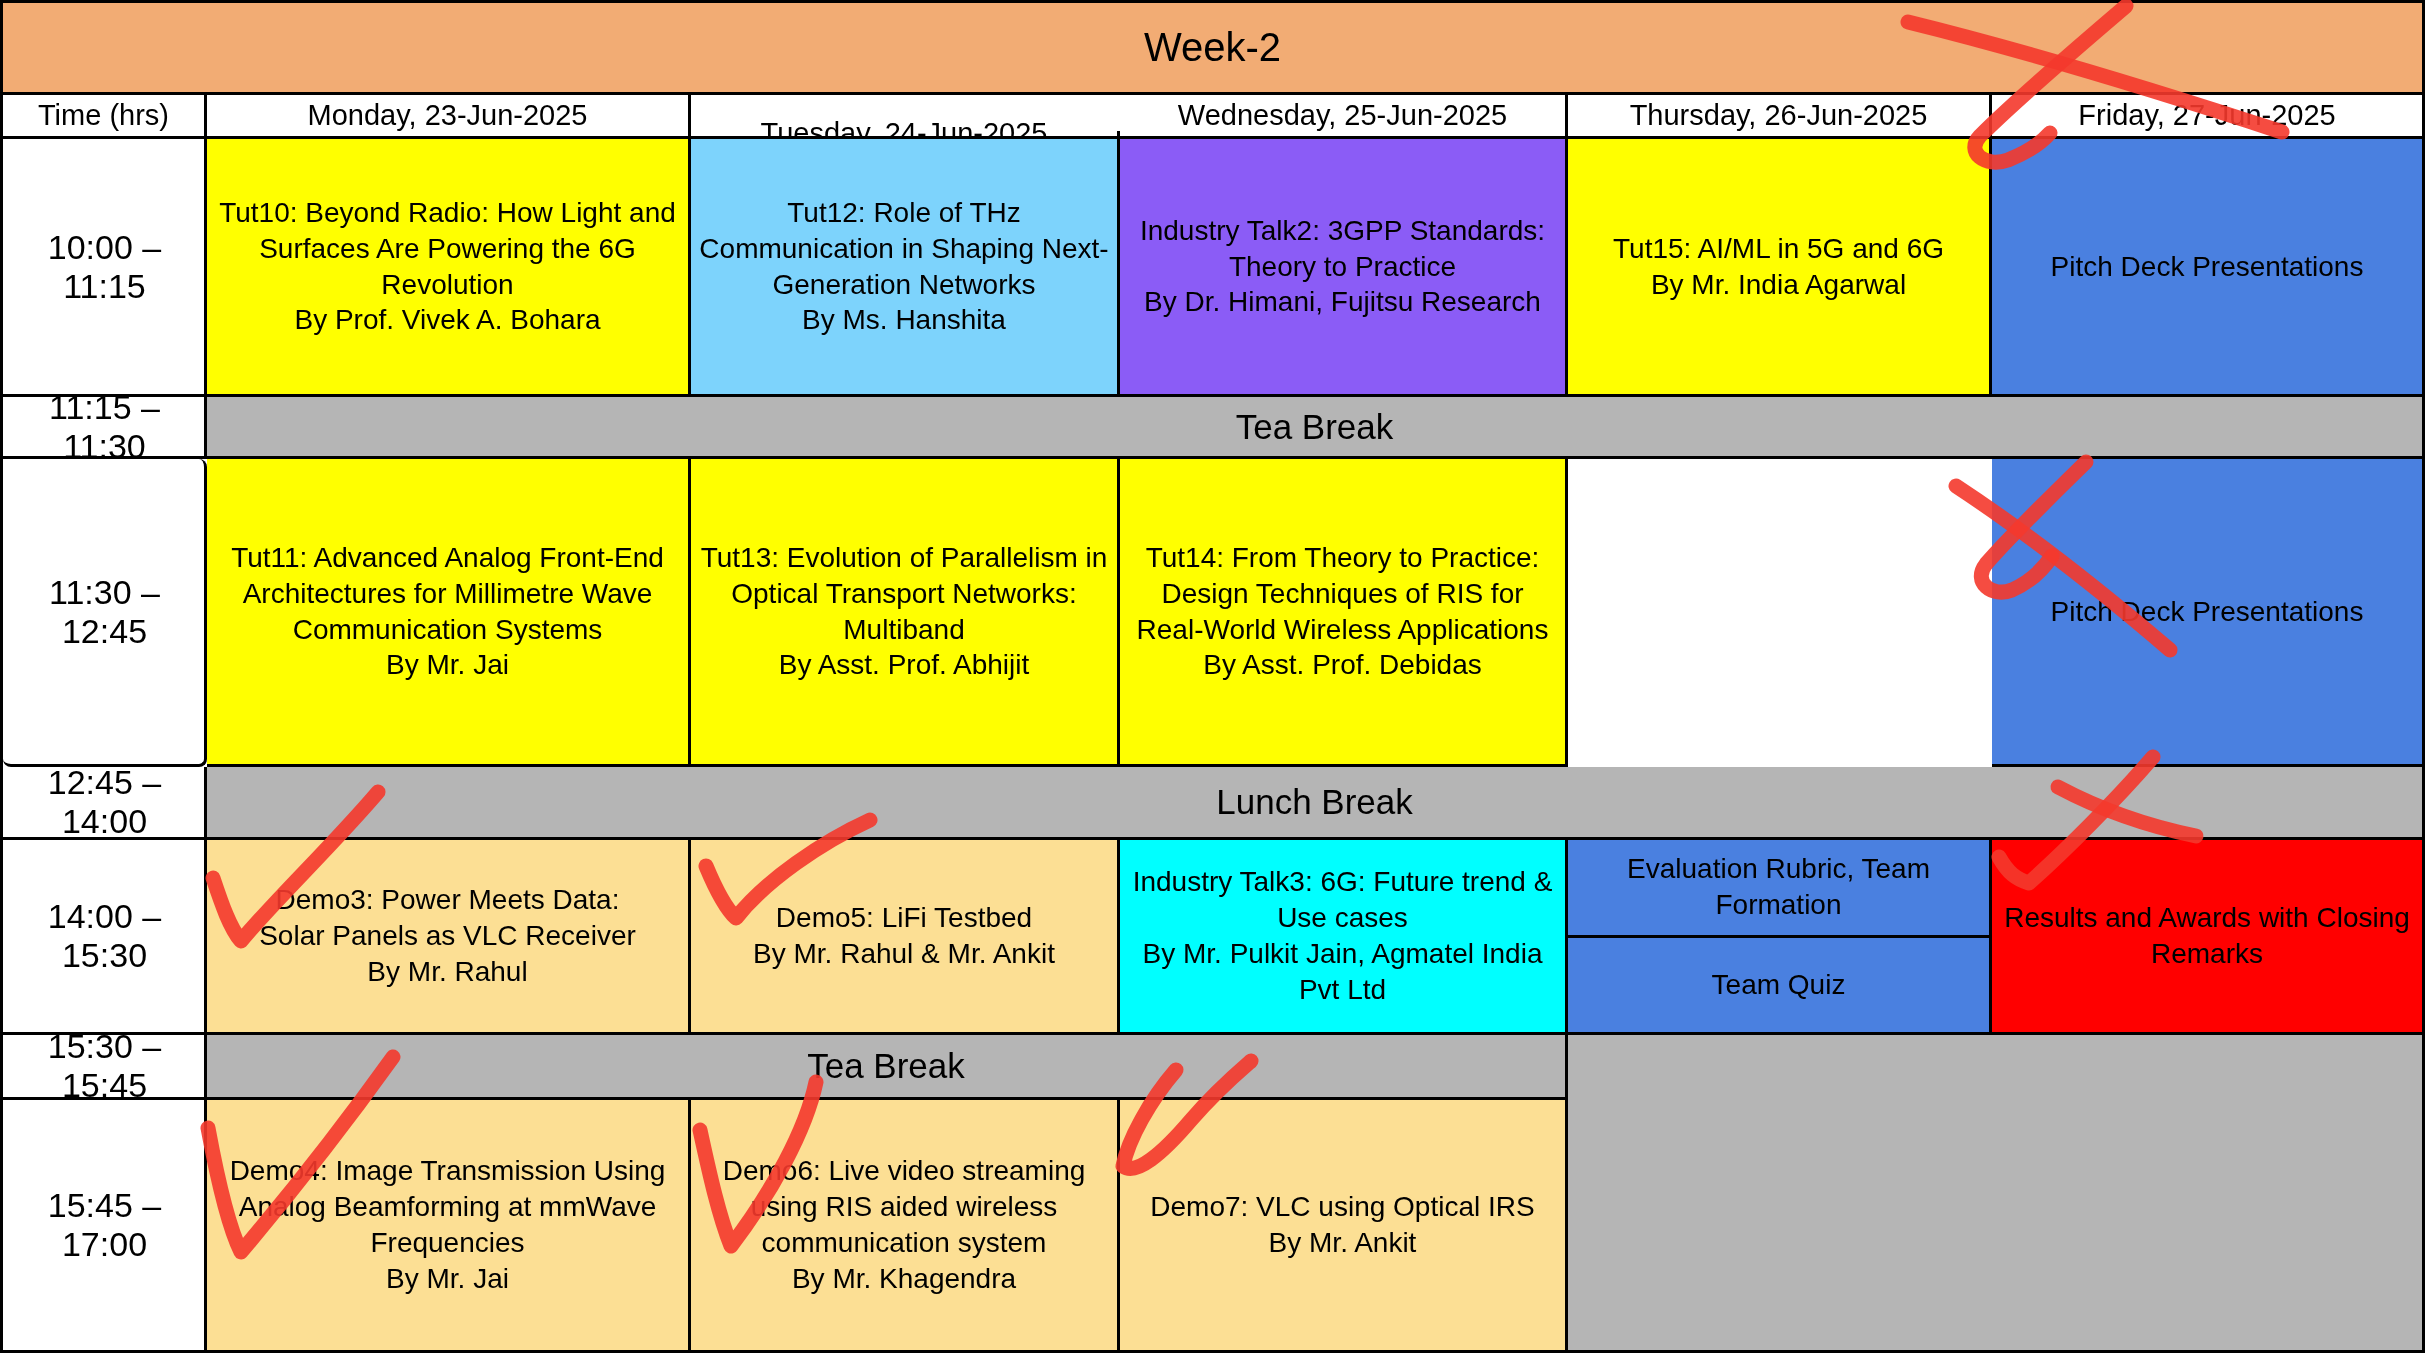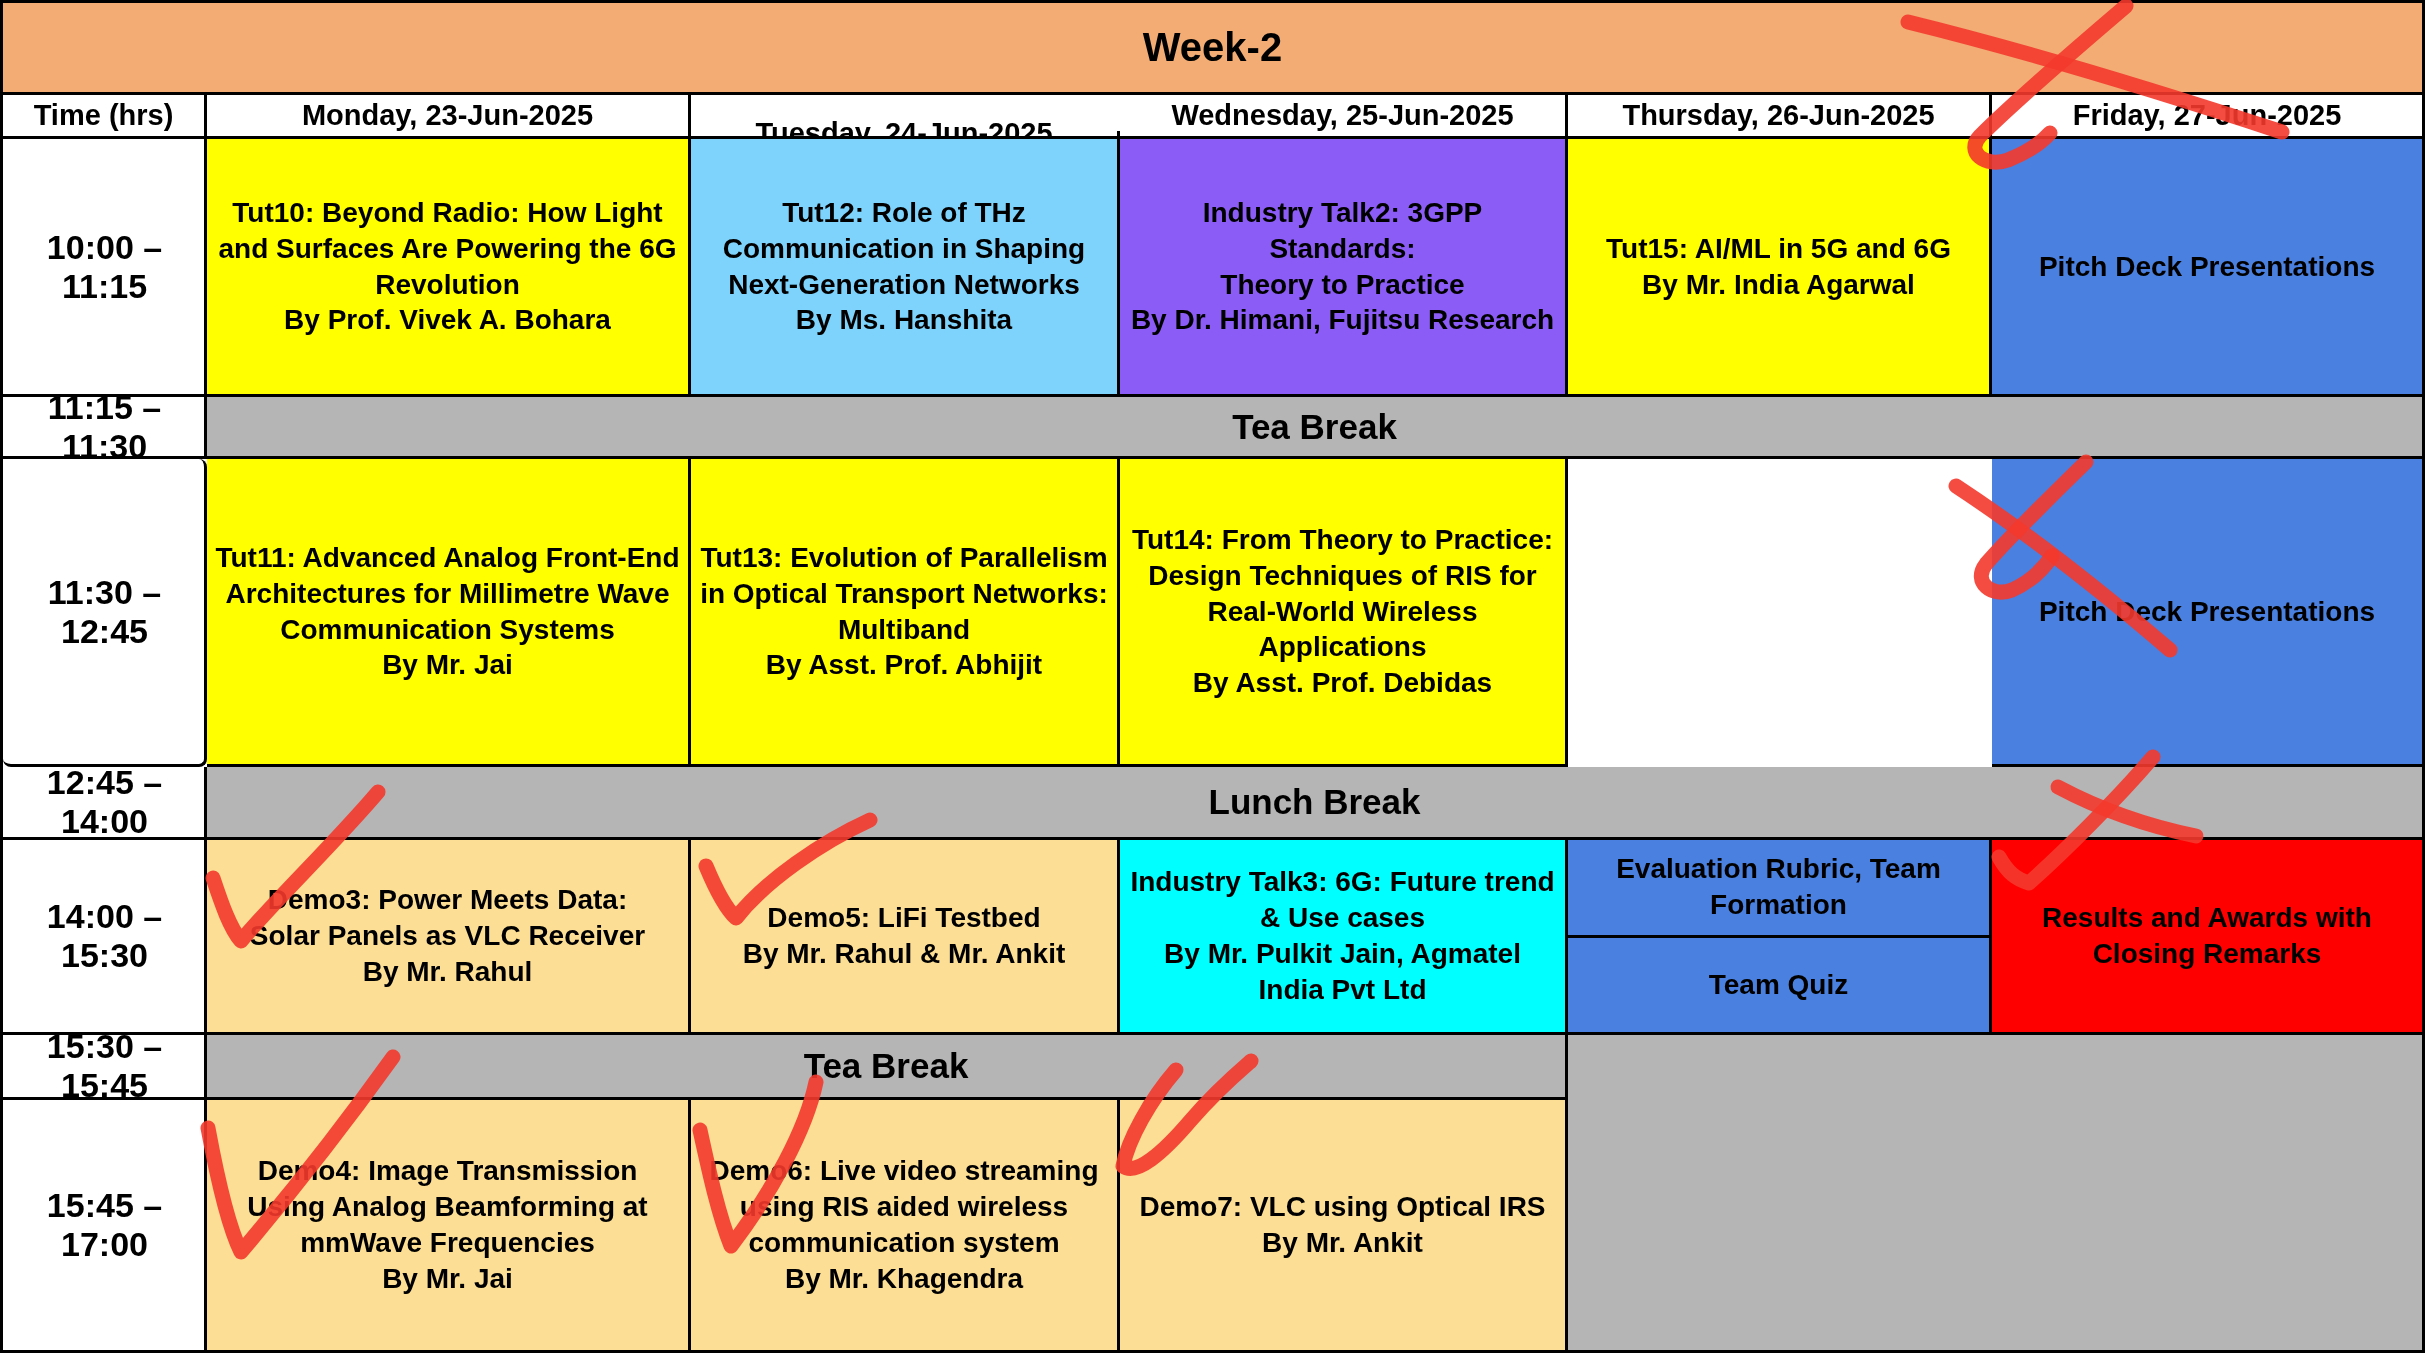--- a/index.html
+++ b/index.html
@@ -4,21 +4,21 @@
 <style>
   html,body{margin:0;padding:0;background:#ffffff;}
   .sheet{position:relative;width:2425px;height:1364px;background:#ffffff;overflow:hidden;
          font-family:"Liberation Sans","DejaVu Sans",sans-serif;}
   .tbl{display:grid;
        grid-template-columns:204px 484px 429px 448px 424px 430px;
        grid-template-rows:92px 44px 258px 62px 308px 73px 195px 65px 250px;
        border:3px solid #000;box-sizing:content-box;position:absolute;top:0;left:0;}
   .c{border-right:3px solid #000;border-bottom:3px solid #000;box-sizing:border-box;
      display:flex;align-items:center;justify-content:center;text-align:center;
-     white-space:pre-line;font-weight:bold;color:#000;padding:2px 8px;background:#fff;}
+     white-space:pre-line;font-weight:normal;color:#000;padding:2px 8px;background:#fff;}
   .nr{border-right:none;}
   .nb{border-bottom:none;}
   .t-title{font-size:40px;}
   .t-head{font-size:29px;}
   .t-time{font-size:34px;padding-left:10px;}
   .t-cell{font-size:28px;line-height:1.28;}
   .t-break{font-size:35px;}
   .split{flex-direction:column;padding:0;align-items:stretch;}
   .split>div{flex:1;display:flex;align-items:center;justify-content:center;text-align:center;
              white-space:pre-line;padding:2px 8px;box-sizing:border-box;}

